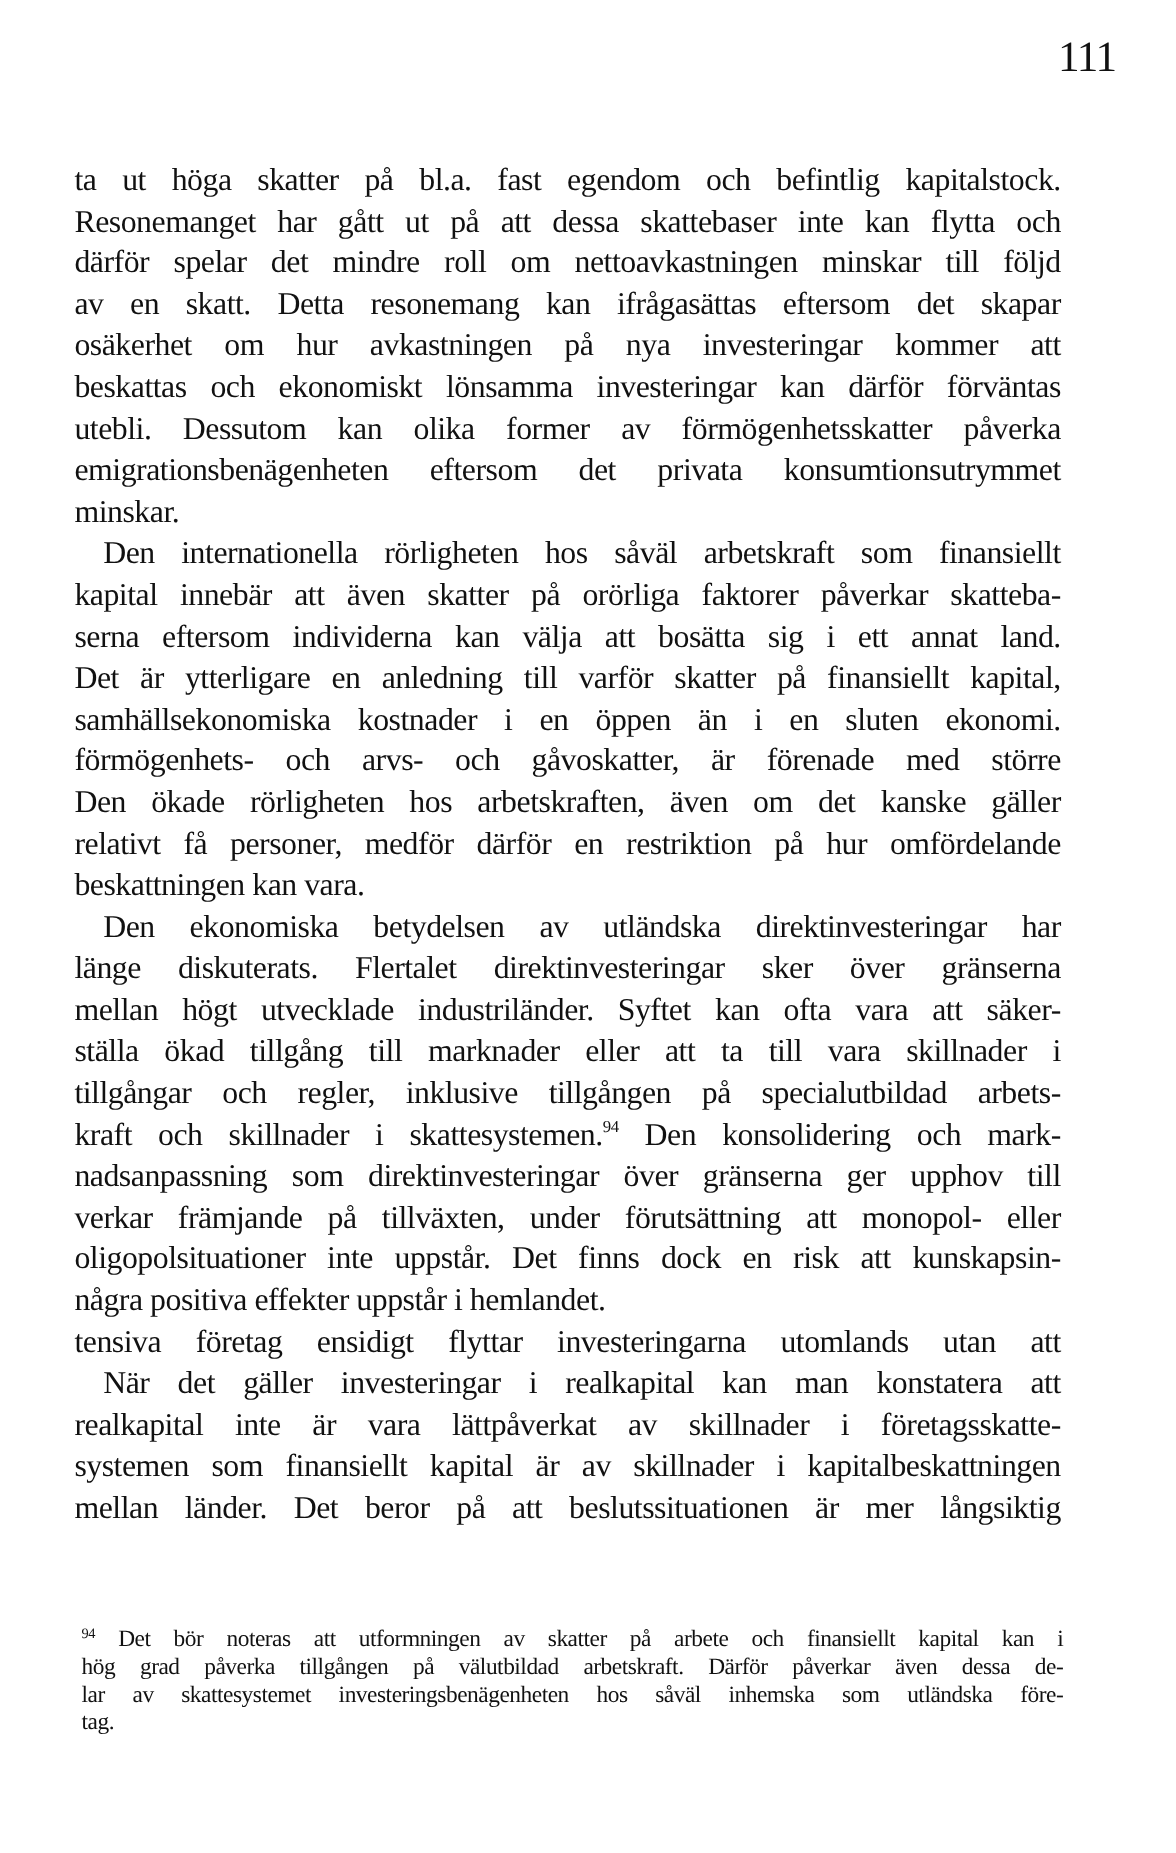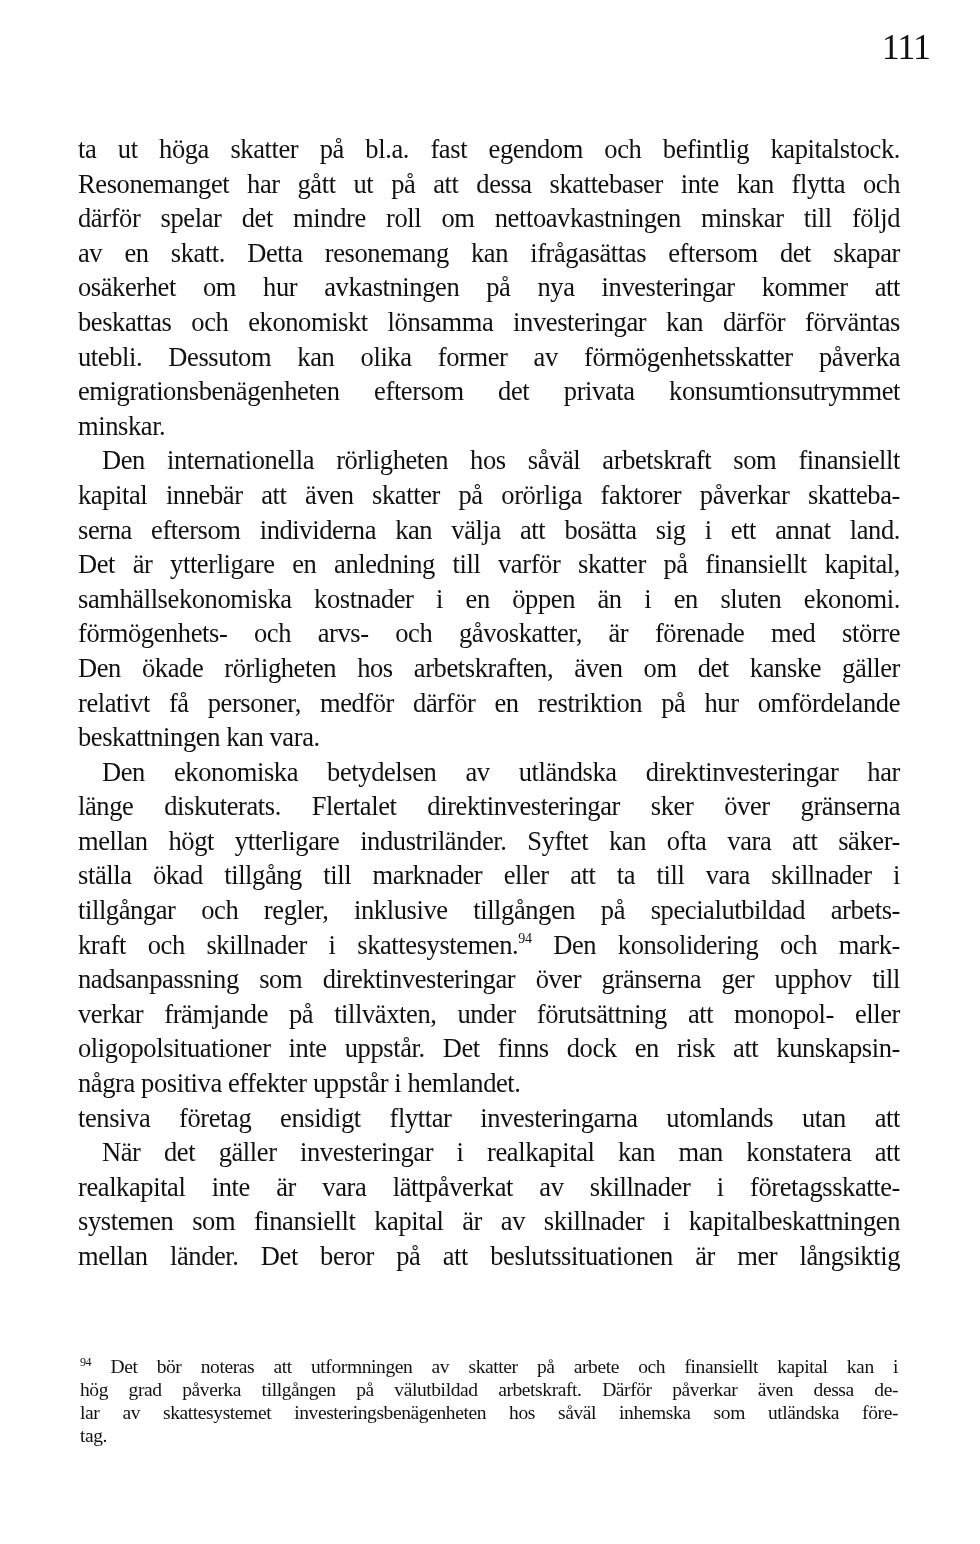--- a/index.html
+++ b/index.html
@@ -4,31 +4,31 @@
   <style>
     html, body { margin: 0; padding: 0; }
     body {
       width: 980px; height: 1544px; background: #ffffff; position: relative; overflow: hidden;
       font-family: "Liberation Serif", "DejaVu Serif", serif; color: #111;
     }
     .page-number {
       position: absolute; top: 26px; right: 50px; font-size: 36px; letter-spacing: -1px;
     }
     .body-text {
-      position: absolute; left: 78px; top: 132px; width: 822px;
+      position: absolute; left: 62px; top: 132px; width: 822px;
     }
     .line {
       font-size: 26.5px; line-height: 34.6px; height: 34.6px; white-space: nowrap;
       text-align: justify; text-align-last: justify; letter-spacing: -0.4px;
     }
     .line.last { text-align-last: left; }
     .line.indent { padding-left: 24px; }
     sup { font-size: 14px; line-height: 0; vertical-align: 11px; }
     .footnotes {
-      position: absolute; left: 80px; top: 1355px; width: 818px;
+      position: absolute; left: 68px; top: 1355px; width: 818px;
     }
     .fline {
       font-size: 19.5px; line-height: 23px; height: 23px; white-space: nowrap;
       text-align: justify; text-align-last: justify; letter-spacing: -0.4px;
     }
     .fline.last { text-align-last: left; }
     .fmark { font-size: 12px; vertical-align: 7px; line-height: 0; }
   </style>
 </head>
 <body>
@@ -57,21 +57,21 @@
     <div class="line">samhällsekonomiska kostnader i en öppen än i en sluten ekonomi.</div>
     <div class="line">förmögenhets- och arvs- och gåvoskatter, är förenade med större</div>
     <div class="line">Den ökade rörligheten hos arbetskraften, även om det kanske gäller</div>
     <div class="line">relativt få personer, medför därför en restriktion på hur omfördelande</div>
     <div class="line last">beskattningen kan vara.</div>
   </div>
 
   <div>
     <div class="line indent">Den ekonomiska betydelsen av utländska direktinvesteringar har</div>
     <div class="line">länge diskuterats. Flertalet direktinvesteringar sker över gränserna</div>
-    <div class="line">mellan högt ytterligare industriländer. Syftet kan ofta vara att säker-</div>
+    <div class="line">mellan högt utvecklade industriländer. Syftet kan ofta vara att säker-</div>
     <div class="line">ställa ökad tillgång till marknader eller att ta till vara skillnader i</div>
     <div class="line">tillgångar och regler, inklusive tillgången på specialutbildad arbets-</div>
     <div class="line"><span>kraft och skillnader i skattesystemen.</span><sup>94</sup><span> Den konsolidering och mark-</span></div>
     <div class="line">nadsanpassning som direktinvesteringar över gränserna ger upphov till</div>
     <div class="line">verkar främjande på tillväxten, under förutsättning att monopol- eller</div>
     <div class="line">oligopolsituationer inte uppstår. Det finns dock en risk att kunskapsin-</div>
     <div class="line last">några positiva effekter uppstår i hemlandet.</div>
     <div class="line">tensiva företag ensidigt flyttar investeringarna utomlands utan att</div>
   </div>
 

